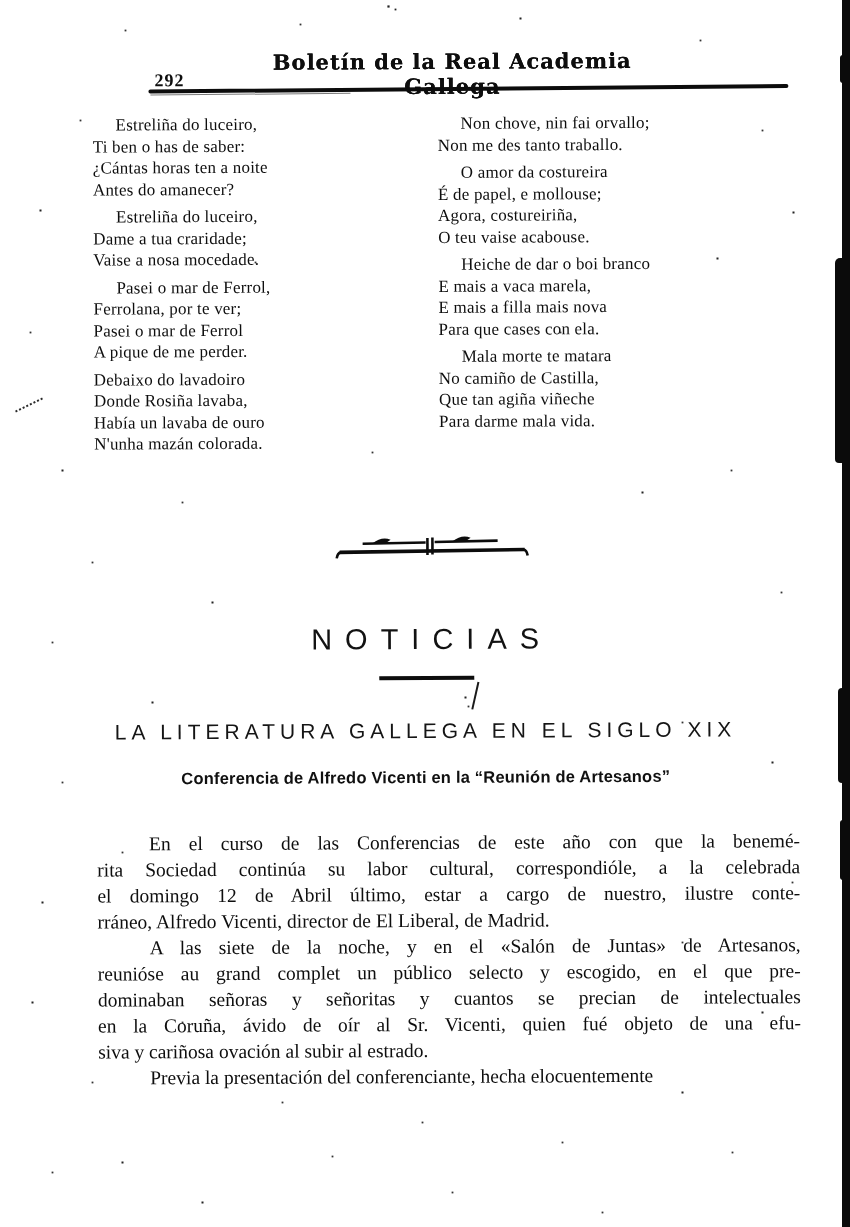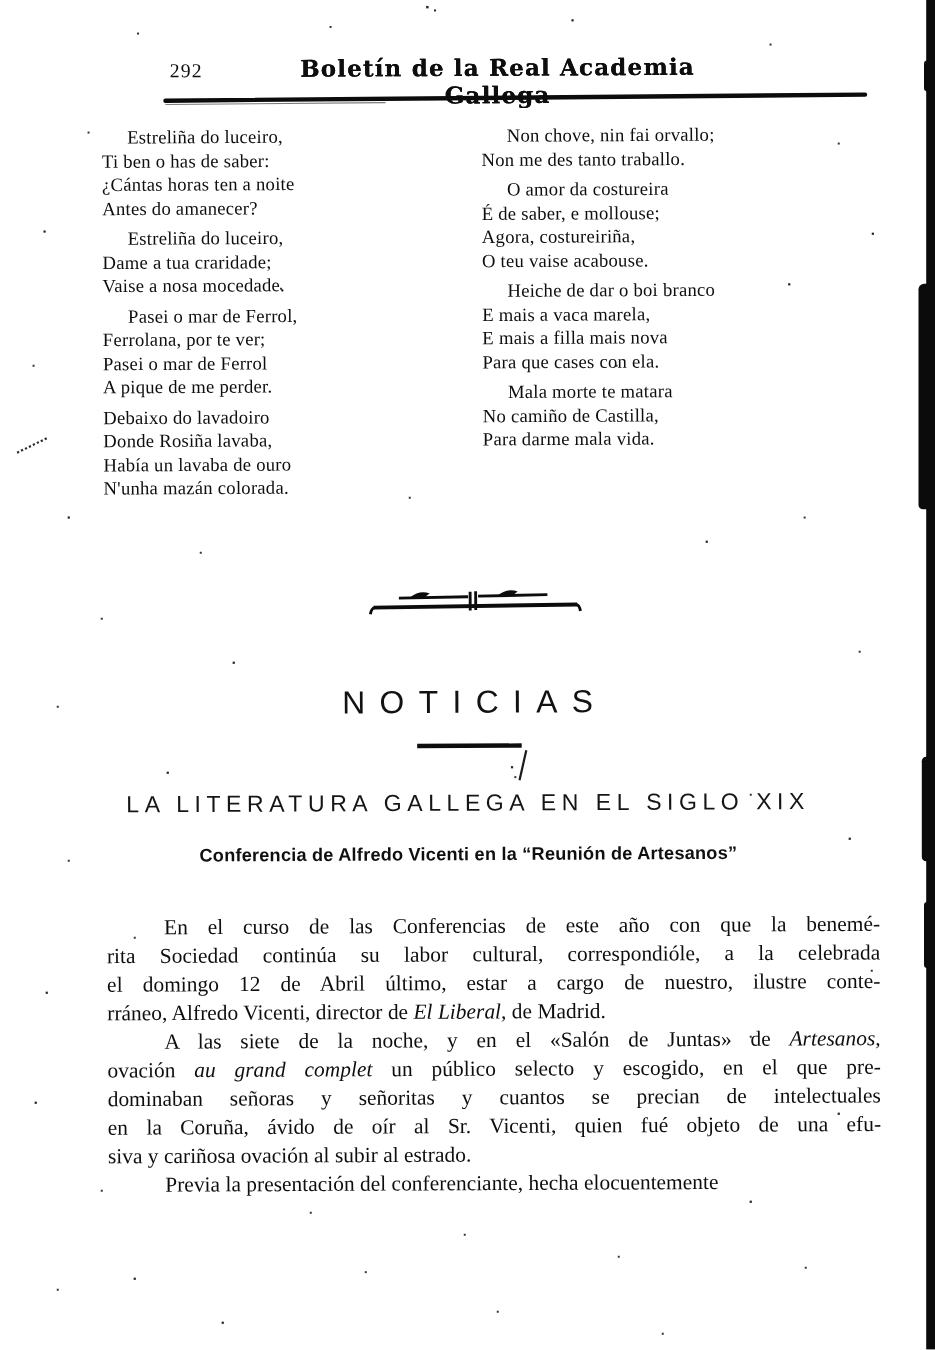--- a/index.html
+++ b/index.html
@@ -6,22 +6,22 @@
   .page {
     position:relative; width:850px; height:1227px;
     background:#ffffff; overflow:hidden; color:#0e0e0e;
     font-family:"Liberation Serif", serif;
   }
   .tilt { position:absolute; left:0; top:0; width:850px; height:1227px;
           transform:rotate(-0.28deg); transform-origin:420px 620px; }
 
   
   .page-number {
-    position:absolute; left:157px; top:53px;
-    font-size:18px; letter-spacing:1px; font-weight:400;
+    position:absolute; left:157px; top:69px;
+    font-size:18px; letter-spacing:1px; font-weight:700;
   }
   .journal-title {
     position:absolute; left:240px; top:49px; width:430px; text-align:center;
     font-family:"DejaVu Serif", serif; font-weight:700; font-size:21px;
     letter-spacing:1px; text-shadow:0 0 0.5px #000;
   }
   .header-rule {
     position:absolute; left:151px; top:87px; width:640px; height:4px;
     background:#0c0c0c; transform:rotate(-0.22deg); border-radius:2px;
   }
@@ -68,21 +68,21 @@
   }
 
   
   .article-body {
     position:absolute; left:96px; top:830px; width:703px;
     font-size:19.5px; line-height:26px;
   }
   .bline { white-space:normal; }
   .bline.jl { text-align:justify; text-align-last:justify; }
   .bline.first { text-indent:52px; }
-  .it { font-style:italic; }
+  .it { }
 
   
   .edge-bar, .edge-bump { position:absolute; background:#0b0b0b; }
   .edge-bar   { right:0; top:0; width:8px; height:1227px; }
   .bump-a { right:0; top:55px;  width:10px; height:28px;  border-radius:3px 0 0 3px; }
   .bump-b { right:0; top:258px; width:15px; height:205px; border-radius:5px 0 0 4px; }
   .bump-c { right:0; top:688px; width:12px; height:95px;  border-radius:4px 0 0 4px; }
   .bump-d { right:0; top:820px; width:10px; height:60px;  border-radius:3px 0 0 3px; }
   .margin-scratch {
     position:absolute; left:14px; top:404px; width:30px; height:0;
@@ -145,33 +145,34 @@
       </div>
     </div>
 
     <div class="poem-col col-right">
       <div class="stanza indent">
         <div class="pline">Non chove, nin fai orvallo;</div>
         <div class="pline">Non me des tanto traballo.</div>
       </div>
       <div class="stanza indent">
         <div class="pline">O amor da costureira</div>
-        <div class="pline">É de saber, e mollouse;</div>
+        <div class="pline">É de papel, e mollouse;</div>
         <div class="pline">Agora, costureiriña,</div>
         <div class="pline">O teu vaise acabouse.</div>
       </div>
       <div class="stanza indent">
         <div class="pline">Heiche de dar o boi branco</div>
         <div class="pline">E mais a vaca marela,</div>
         <div class="pline">E mais a filla mais nova</div>
         <div class="pline">Para que cases con ela.</div>
       </div>
       <div class="stanza indent">
         <div class="pline">Mala morte te matara</div>
         <div class="pline">No camiño de Castilla,</div>
+        <div class="pline">Que tan agiña viñeche</div>
         <div class="pline">Para darme mala vida.</div>
       </div>
     </div>
 
     <div class="ornament">
       <svg width="195" height="28" viewBox="0 0 195 28" xmlns="http://www.w3.org/2000/svg">
         <path d="M5 18 L190 16" stroke="#0c0c0c" stroke-width="3.6" fill="none"></path>
         <path d="M6 18 C3.5 18.5 2.5 21 2 24" stroke="#0c0c0c" stroke-width="2.6" fill="none"></path>
         <path d="M189 16 C191.5 16.5 192.5 19 193 22" stroke="#0c0c0c" stroke-width="2.6" fill="none"></path>
         <path d="M28 9.5 L91 8.5" stroke="#0c0c0c" stroke-width="2.6" fill="none"></path>
@@ -190,21 +191,21 @@
     <div class="article-title">LA LITERATURA GALLEGA EN EL SIGLO XIX</div>
     <div class="article-subtitle">Conferencia de Alfredo Vicenti en la “Reunión de Artesanos”</div>
 
     <div class="article-body">
       <div class="bline first jl">En el curso de las Conferencias de este año con que la benemé-</div>
       <div class="bline jl">rita Sociedad continúa su labor cultural, correspondióle, a la celebrada</div>
       <div class="bline jl">el domingo 12 de Abril último, estar a cargo de nuestro, ilustre conte-</div>
       <div class="bline"><span>rráneo, Alfredo Vicenti, director de </span><span class="it">El Liberal,</span><span> de Madrid.</span></div>
 
       <div class="bline first jl"><span>A las siete de la noche, y en el «Salón de Juntas» de </span><span class="it">Artesanos,</span></div>
-      <div class="bline jl"><span>ovación </span><span class="it">au grand complet</span><span> un público selecto y escogido, en el que pre-</span></div>
+      <div class="bline jl"><span>reunióse </span><span class="it">au grand complet</span><span> un público selecto y escogido, en el que pre-</span></div>
       <div class="bline jl">dominaban señoras y señoritas y cuantos se precian de intelectuales</div>
       <div class="bline jl">en la Coruña, ávido de oír al Sr. Vicenti, quien fué objeto de una efu-</div>
       <div class="bline">siva y cariñosa ovación al subir al estrado.</div>
 
       <div class="bline first">Previa la presentación del conferenciante, hecha elocuentemente</div>
     </div>
 
   </div>
 
   <div class="edge-bar"></div>

